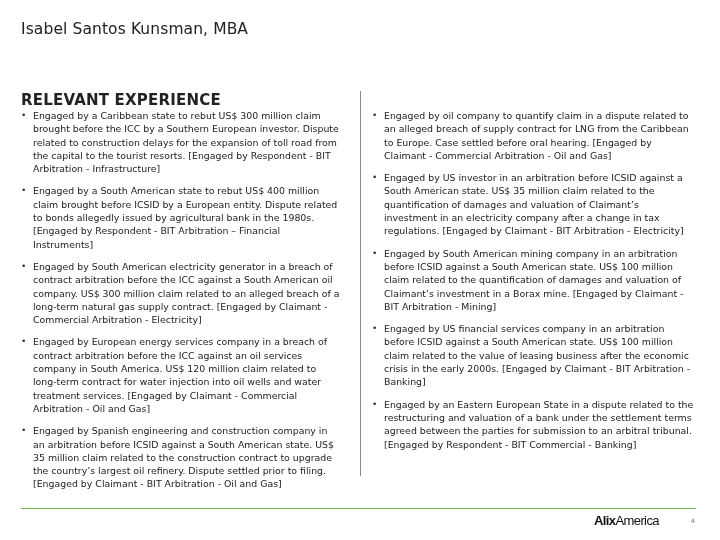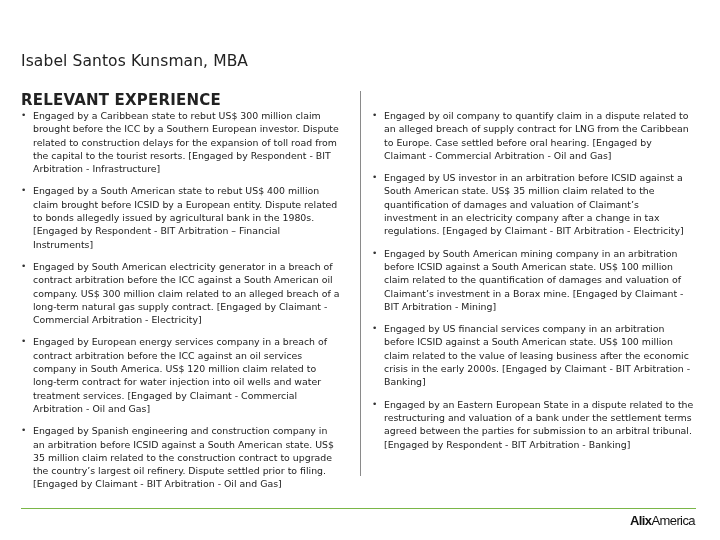--- a/index.html
+++ b/index.html
@@ -2,21 +2,21 @@
 <html><head>
   <meta charset="utf-8">
   <style>
     html, body { margin: 0; padding: 0; }
     body {
       width: 720px; height: 540px; position: relative; overflow: hidden;
       background: #ffffff; color: #1a1a1a;
       font-family: "DejaVu Sans", sans-serif;
     }
     .title {
-      position: absolute; left: 21px; top: 52px;
+      position: absolute; left: 21px; top: 20px;
       font-size: 15.5px; color: #222; letter-spacing: 0.1px;
     }
     .section-heading {
       position: absolute; left: 21px; top: 91px;
       font-size: 15px; font-weight: bold; color: #222; letter-spacing: 0.2px;
     }
     .divider-v {
       position: absolute; left: 360px; top: 91px; width: 1px; height: 385px;
       background: #8a8a8a;
     }
@@ -34,21 +34,21 @@
     }
     .footer-line {
       position: absolute; left: 21px; top: 508px; width: 675px; height: 1px;
       background: #7ab648;
     }
     .logo {
       position: absolute; left: 594px; top: 513px;
       font-family: "Liberation Sans", sans-serif; font-size: 13px; color: #111;
       letter-spacing: -0.6px;
     }
-    .logo .alix { font-weight: bold; margin-left: 36px; }
+    .logo .alix { font-weight: bold; }
     .page-num {
       position: absolute; left: 691px; top: 517px;
       font-size: 6px; color: #666;
     }
   </style>
 </head>
 <body>
 
 <div class="title">Isabel Santos Kunsman, MBA</div>
 <div class="section-heading">RELEVANT EXPERIENCE</div>
@@ -90,19 +90,19 @@
   <div class="item">
     <span class="bullet">•</span>
     <span>Engaged by South American mining company in an arbitration before ICSID against a South American state. US$ 100 million claim related to the quantification of damages and valuation of Claimant’s investment in a Borax mine. [Engaged by Claimant - BIT Arbitration - Mining]</span>
   </div>
   <div class="item">
     <span class="bullet">•</span>
     <span>Engaged by US financial services company in an arbitration before ICSID against a South American state. US$ 100 million claim related to the value of leasing business after the economic crisis in the early 2000s. [Engaged by Claimant - BIT Arbitration - Banking]</span>
   </div>
   <div class="item">
     <span class="bullet">•</span>
-    <span>Engaged by an Eastern European State in a dispute related to the restructuring and valuation of a bank under the settlement terms agreed between the parties for submission to an arbitral tribunal.  [Engaged by Respondent - BIT Arbitration - Banking]</span>
+    <span>Engaged by an Eastern European State in a dispute related to the restructuring and valuation of a bank under the settlement terms agreed between the parties for submission to an arbitral tribunal.  [Engaged by Respondent - BIT Commercial - Banking]</span>
   </div>
 </div>
 
 <div class="footer-line" style="background: rgb(122, 182, 72);"></div>
 <div class="logo"><span class="alix">Alix</span><span>America</span></div>
 <div class="page-num">4</div>
 
 </body></html>

